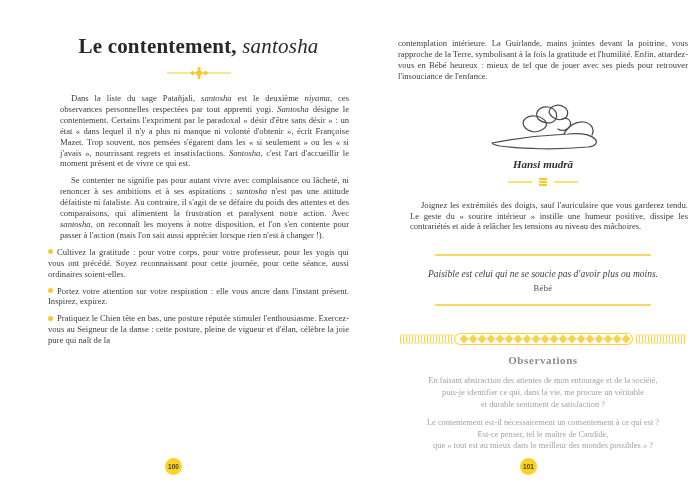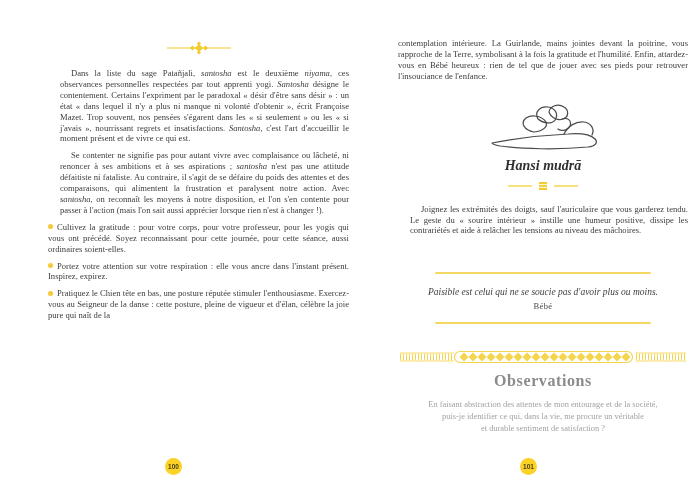--- a/index.html
+++ b/index.html
@@ -29,43 +29,43 @@
   }
   .indent { text-indent:11px;margin-left:12px; }
   .bullet { margin-top:5px; }
   .dot {
     display:inline-block; width:5px; height:5px; border-radius:50%;
     background:#f6c938; margin-right:4px; position:relative; top:-0.5px;
   }
 
   .hand { display:block; margin:16px auto 4px auto; }
   .mudra-caption {
-    text-align:center; font-size:14px; font-style:italic; font-weight:bold;
+    text-align:center; font-size:11px; font-style:italic; font-weight:bold;
     color:#2f2f2f; margin-top:2px;
   }
   .mudra-divider { display:block; margin:6px auto 12px auto; }
 
-  .quote-block { margin-top:36px; }
+  .quote-block { margin-top:22px; }
   .rule {
     height:2px; width:216px; margin:0 auto; border-radius:1px;
     background:#f5d863;
   }
   .quote-text {
     font-size:9.5px; font-style:italic; text-align:center;
     color:#3e3e3e; margin:12px 0 2px 0; line-height:13px;
   }
   .quote-author {
     font-size:8.5px; text-align:center; color:#4a4a4a; margin-bottom:11px;
     letter-spacing:.4px;
   }
 
   .obs { margin-top:26px; }
   .obs-band { display:block; margin:0 auto; }
   .obs-heading {
-    text-align:center; font-size:16px; font-weight:600; color:#8b8b8b;
+    text-align:center; font-size:11px; font-weight:600; color:#8b8b8b;
     letter-spacing:.6px; margin:8px 0 9px 0;
   }
   .obs-q {
     font-size:8.4px; line-height:11.6px; text-align:center;
     color:#a2a2a2; white-space:pre-line; margin-bottom:7px;
   }
 
   .badge {
     position:absolute; width:17px; height:17px; border-radius:50%;
     background:#fbd225; color:#4a3f17;
@@ -78,40 +78,41 @@
 
   .gold { fill:#f3cb2a; }
   .gold-stroke { stroke:#f3cb2a; }
 </style>
 </head>
 <body>
 
 <div>
 
   <section class="page left">
+    <h1 class="title">Le contentement, <i>santosha</i></h1>
 
     <svg class="title-divider" width="64" height="14" viewBox="0 0 64 14">
       <line x1="0" y1="7" x2="64" y2="7" class="gold-stroke" stroke="#f3cb2a" stroke-width="1.1"></line>
       <rect class="gold" x="-2.8" y="-2.8" width="5.6" height="5.6" transform="translate(32 7) rotate(45)"></rect>
       <rect class="gold" x="-1.8" y="-1.8" width="3.6" height="3.6" transform="translate(25.5 7) rotate(45)"></rect>
       <rect class="gold" x="-1.8" y="-1.8" width="3.6" height="3.6" transform="translate(38.5 7) rotate(45)"></rect>
       <rect class="gold" x="-1.5" y="-1.5" width="3" height="3" transform="translate(32 2.6) rotate(45)"></rect>
       <rect class="gold" x="-1.5" y="-1.5" width="3" height="3" transform="translate(32 11.4) rotate(45)"></rect>
     </svg>
 
     <p class="body indent">Dans la liste du sage Patañjali, <i>santosha</i> est le deuxième <i>niyama</i>, ces observances personnelles respectées par tout apprenti yogi. <i>Santosha</i> désigne le contentement. Certains l'expriment par le paradoxal « désir d'être sans désir » : un état « dans lequel il n'y a plus ni manque ni volonté d'obtenir », écrit Françoise Mazet. Trop souvent, nos pensées s'égarent dans les « si seulement » ou les « si j'avais », nourrissant regrets et insatisfactions. <i>Santosha</i>, c'est l'art d'accueillir le moment présent et de vivre ce qui est.</p>
     <p class="body indent">Se contenter ne signifie pas pour autant vivre avec complaisance ou lâcheté, ni renoncer à ses ambitions et à ses aspirations ; <i>santosha</i> n'est pas une attitude défaitiste ni fataliste. Au contraire, il s'agit de se défaire du poids des attentes et des comparaisons, qui alimentent la frustration et paralysent notre action. Avec <i>santosha</i>, on reconnaît les moyens à notre disposition, et l'on s'en contente pour passer à l'action (mais l'on sait aussi apprécier lorsque rien n'est à changer !).</p>
 
     <p class="body bullet"><span class="dot"></span><span>Cultivez la gratitude : pour votre corps, pour votre professeur, pour les yogis qui vous ont précédé. Soyez reconnaissant pour cette journée, pour cette séance, aussi ordinaires soient-elles.</span></p>
     <p class="body bullet"><span class="dot"></span><span>Portez votre attention sur votre respiration : elle vous ancre dans l'instant présent. Inspirez, expirez.</span></p>
     <p class="body bullet"><span class="dot"></span><span>Pratiquez le Chien tête en bas, une posture réputée stimuler l'enthousiasme. Exercez-vous au Seigneur de la danse : cette posture, pleine de vigueur et d'élan, célèbre la joie pure qui naît de la</span></p>
   </section>
 
   <section class="page right">
-    <p class="body">contemplation intérieure. La Guirlande, mains jointes devant la poitrine, vous rapproche de la Terre, symbolisant à la fois la gratitude et l'humilité. Enfin, attardez-vous en Bébé heureux : rien de tel que de jouer avec ses pieds pour retrouver l'insouciance de l'enfance.</p>
+    <p class="body">contemplation intérieure. La Guirlande, mains jointes devant la poitrine, vous rapproche de la Terre, symbolisant à la fois la gratitude et l'humilité. Enfin, attardez-vous en Bébé heureux : mieux de tel que de jouer avec ses pieds pour retrouver l'insouciance de l'enfance.</p>
 
     <svg class="hand" width="118" height="56" viewBox="0 0 118 56" fill="none" stroke="#4c4c4c" stroke-width="1.25" stroke-linecap="round" stroke-linejoin="round">
       <path d="M8 45 C34 40 62 37 84 36 C97 35 107 37 111 41 C114 44 112 48 104 49 C74 52 38 51 16 48 C11 47 8 46 8 45 Z"></path>
       <path d="M80 36 C84 28 92 23 100 24 C107 25 111 31 108 37"></path>
       <path d="M50 34 C40 32 36 25 42 20 C48 16 58 18 62 24 C64 28 60 33 50 34 Z"></path>
       <path d="M54 21 C50 14 56 8 64 9 C71 10 75 16 71 22 C68 26 60 26 54 21 Z"></path>
       <path d="M65 14 C66 8 74 5 80 9 C85 12 85 19 79 21 C74 23 67 20 65 14 Z"></path>
       <path d="M78 21 C84 19 88 23 86 28 C84 32 78 34 74 31"></path>
     </svg>
 
@@ -162,19 +163,22 @@
           <rect x="-3.2" y="-3.2" width="6.4" height="6.4" transform="translate(201 7) rotate(45)"></rect>
           <rect x="-3.2" y="-3.2" width="6.4" height="6.4" transform="translate(210 7) rotate(45)"></rect>
           <rect x="-3.2" y="-3.2" width="6.4" height="6.4" transform="translate(219 7) rotate(45)"></rect>
           <rect x="-3.2" y="-3.2" width="6.4" height="6.4" transform="translate(228 7) rotate(45)"></rect>
         </g>
       </svg>
       <h2 class="obs-heading">Observations</h2>
       <p class="obs-q">En faisant abstraction des attentes de mon entourage et de la société,
 puis-je identifier ce qui, dans la vie, me procure un véritable
 et durable sentiment de satisfaction ?</p>
+      <p class="obs-q">Le contentement est-il nécessairement un consentement à ce qui est ?
+Est-ce penser, tel le maître de Candide,
+que « tout est au mieux dans le meilleur des mondes possibles » ?</p>
     </div>
   </section>
 
   <div class="badge left-num">100</div>
   <div class="badge right-num">101</div>
 
 </div>
 
 </body></html>

